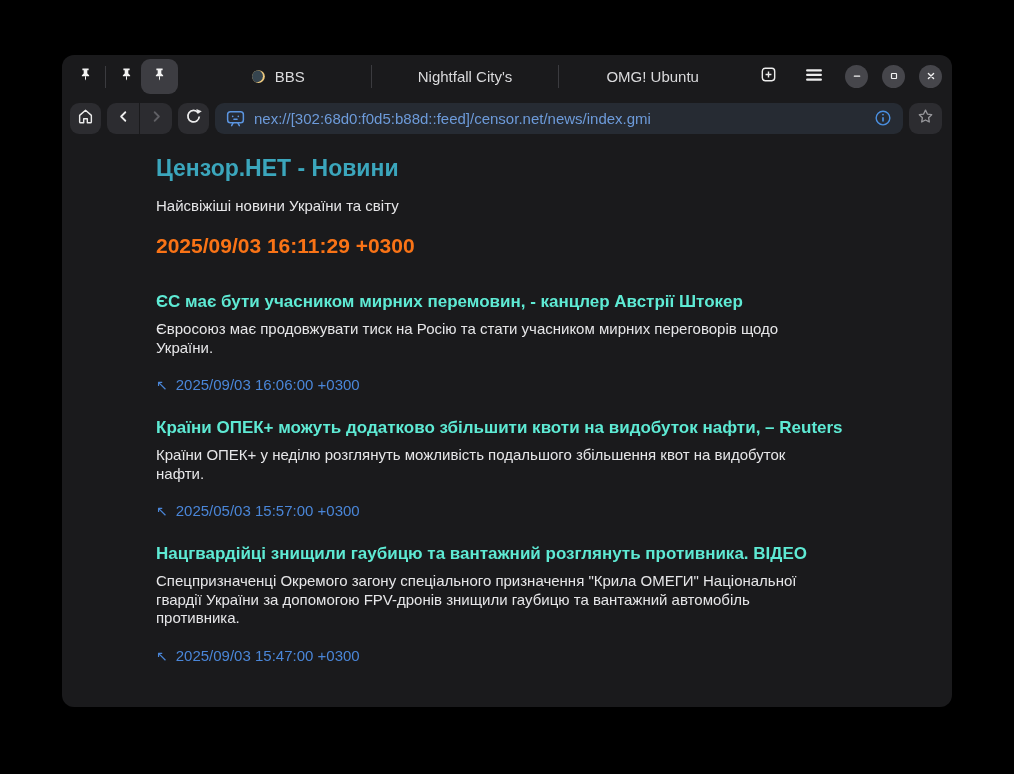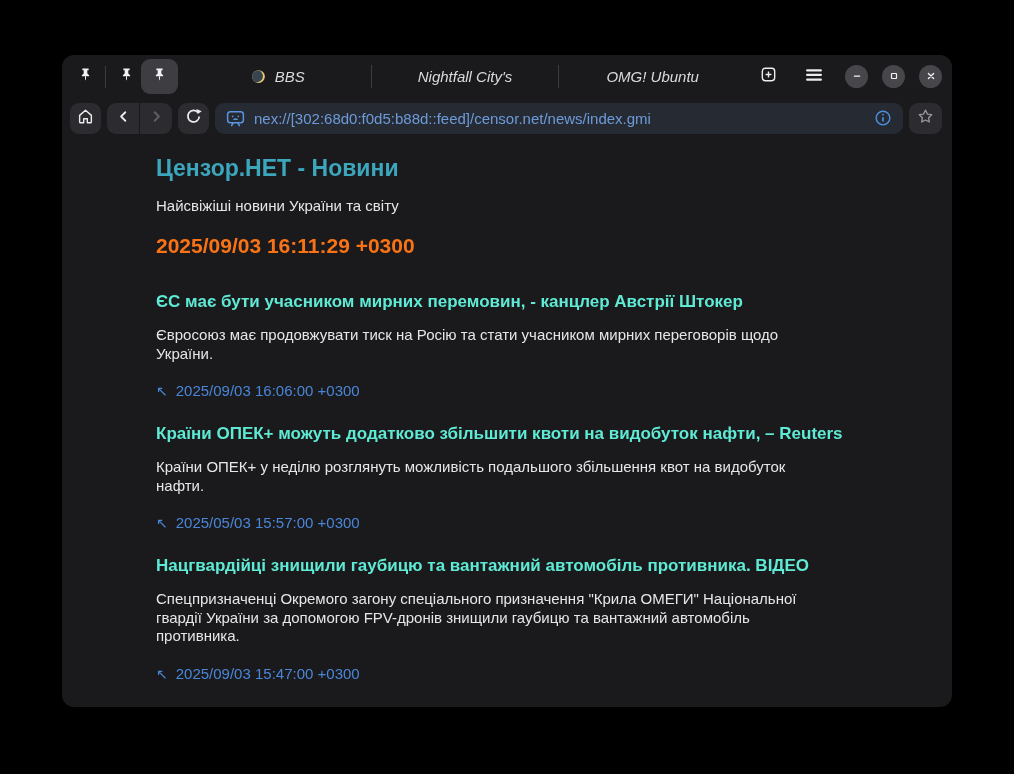--- a/index.html
+++ b/index.html
@@ -6,21 +6,21 @@
   body {
     width:1014px; height:774px; background:#000; position:relative; overflow:hidden;
     font-family:"Liberation Sans", sans-serif;
   }
   .window {
     position:absolute; left:62px; top:55px; width:890px; height:652px;
     background:#1a1a1c; border-radius:12px; overflow:hidden;
     box-shadow:0 10px 30px rgba(0,0,0,.75);
   }
   
-  .tabbar { height:43px; display:flex; align-items:center; padding:0 10px 0 8px;font-style:italic; }
+  .tabbar { height:43px; display:flex; align-items:center; padding:0 10px 0 8px; }
   .pins { display:flex; align-items:center; }
   .pinbtn { width:30px; height:30px; border-radius:9px; display:flex; align-items:center; justify-content:center; }
   .pinbtn.active { background:#3d3d42; width:37px; height:35px; }
   .pinbtn svg { width:15px; height:15px; }
   .pinsep { width:1px; height:22px; background:#3b3b3f; margin:0 5px; }
   .tabs { flex:1; display:flex; align-items:stretch; height:100%; min-width:0; margin-left:6px; }
   .tab { flex:1; display:flex; align-items:center; justify-content:center; gap:8px;
          color:#dadadc; font-size:15px; min-width:0; white-space:nowrap; }
   .tabsep { width:1px; background:#3b3b3f; margin:10px 0; }
   .favicon svg { width:17px; height:17px; display:block; }
@@ -51,21 +51,21 @@
              display:flex; align-items:center; justify-content:center; flex:none; }
   .starbtn svg { width:19px; height:19px; }
   
   .content { padding:16px 40px 0 94px; }
   .page-title { color:#3ba6bc; font-size:23px; font-weight:600; margin:0; line-height:28px; }
   .subtitle { color:#e6e6e8; font-size:15px; margin-top:14px; line-height:20px; }
   .updated { color:#f97316; font-size:21px; font-weight:600; margin-top:17px; line-height:26px; }
   .article { margin-top:22px; max-width:704px; }
   .article.first { margin-top:31px; }
   .article-title { color:#5eead4; font-size:17px; font-weight:600; margin:0; line-height:23px; }
-  .article-summary { color:#e6e6e8; font-size:15px; line-height:18.5px; margin:13px 0 0; max-width:672px; }
+  .article-summary { color:#e6e6e8; font-size:15px; line-height:18.5px; margin:7px 0 0; max-width:672px; }
   .article-link { margin-top:19px; display:flex; align-items:center; gap:8px;
                   color:#4a86d8; font-size:15px; line-height:18px; cursor:pointer; }
   .nw-arrow { font-family:"DejaVu Sans", sans-serif; font-size:14px; color:#4a86d8; }
 </style>
 </head>
 <body>
 
 <div class="window">
 
   <div class="tabbar">
@@ -241,21 +241,21 @@
     <div class="article">
       <h2 class="article-title">Країни ОПЕК+ можуть додатково збільшити квоти на видобуток нафти, – Reuters</h2>
       <p class="article-summary">Країни ОПЕК+ у неділю розглянуть можливість подальшого збільшення квот на видобуток нафти.</p>
       <div class="article-link">
         <span class="nw-arrow">↖</span>
         <span>2025/05/03 15:57:00 +0300</span>
       </div>
     </div>
 
     <div class="article">
-      <h2 class="article-title">Нацгвардійці знищили гаубицю та вантажний автомобіль противника. ВІДЕО</h2>
+      <h2 class="article-title">Нацгвардійці знищили гаубицю та вантажний розглянуть противника. ВІДЕО</h2>
       <p class="article-summary">Спецпризначенці Окремого загону спеціального призначення "Крила ОМЕГИ" Національної гвардії України за допомогою FPV-дронів знищили гаубицю та вантажний автомобіль противника.</p>
       <div class="article-link">
         <span class="nw-arrow">↖</span>
         <span>2025/09/03 15:47:00 +0300</span>
       </div>
     </div>
   </div>
 
 </div>
 

